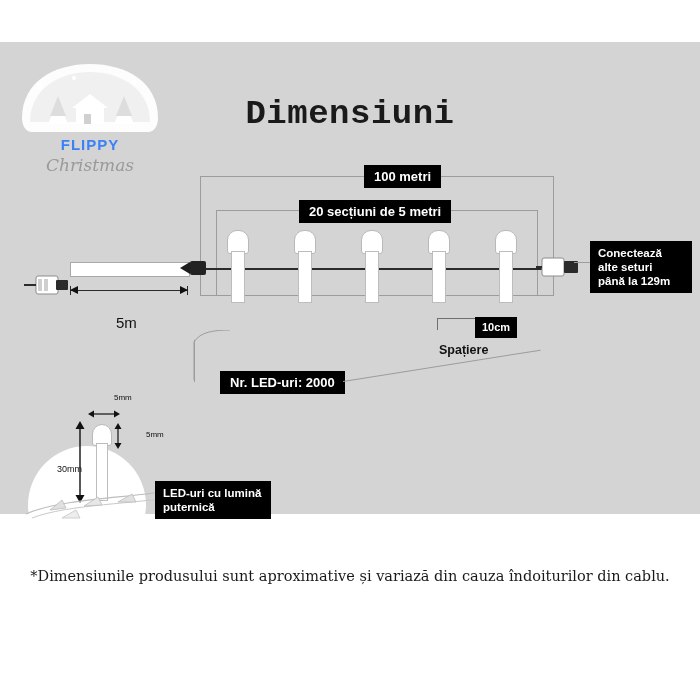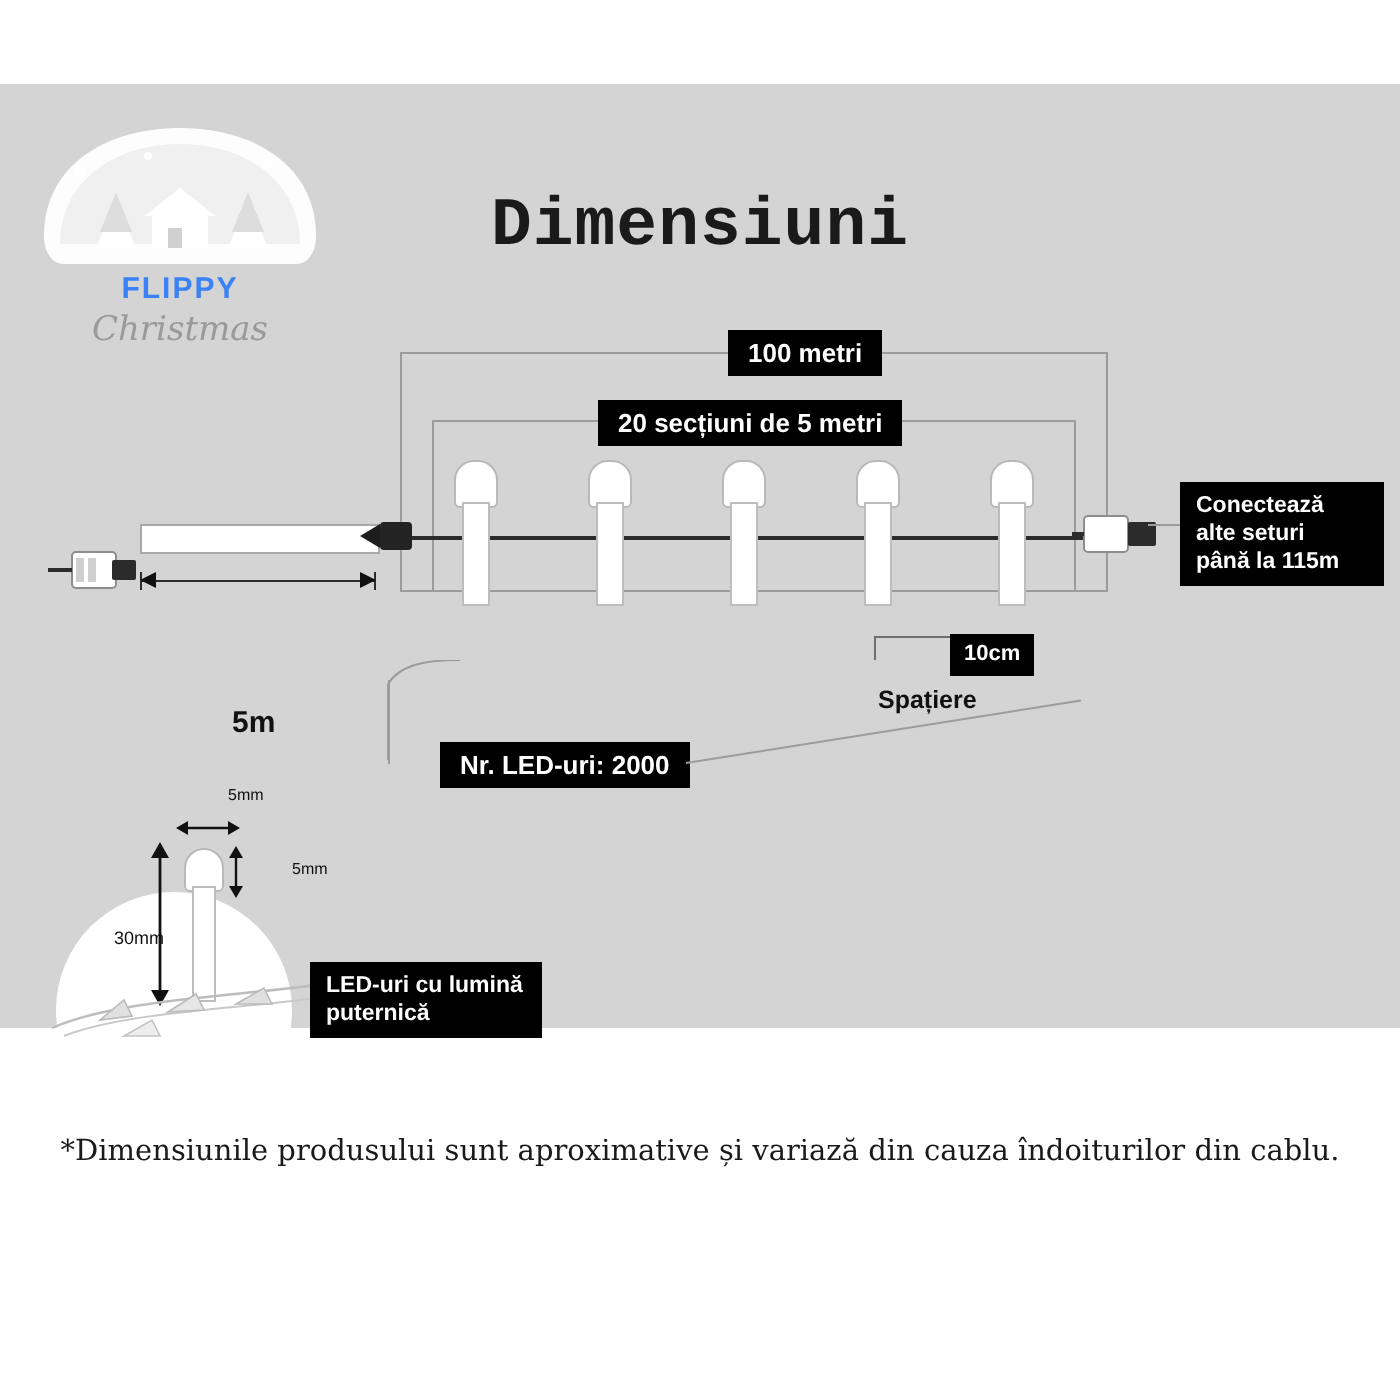--- a/index.html
+++ b/index.html
@@ -141,22 +141,21 @@
   .blk-round { border-radius: 2px; }
 
   .caption {
     position: absolute;
     font-size: 12.5px;
     color: #111111;
   }
   .caption.b { font-weight: bold; }
   .caption.sz {
     font-size: 15px;
-    font-weight: bold;
-    margin-top: 39px;
+    font-weight: normal;
   }
   .tiny {
     position: absolute;
     font-size: 8px;
     color: #111111;
     padding-left: 24px;
   }
   .footnote {
     position: absolute;
     left: 0;
@@ -282,21 +281,21 @@
   <svg style="position:absolute; left:536px; top:252px;" width="52" height="34">
     <rect x="6" y="6" width="22" height="18" rx="2" fill="#ffffff" stroke="#8d8d8d"></rect>
     <rect x="28" y="9" width="14" height="12" rx="1" fill="#2b2b2b"></rect>
     <path d="M0 15 L6 15" stroke="#2b2b2b" stroke-width="2"></path>
   </svg>
   <div class="ln" style="left:574px; top:262px; width:20px; height:1px;"></div>
 
   <div class="chip multi" style="left:590px; top:241px; width:86px;">
     <div>Conectează</div>
     <div>alte seturi</div>
-    <div>până la 115m</div>
+    <div>până la 129m</div>
   </div>
 
 
   <div class="circle-led"></div>
 
   <div class="bulb" style="left:92px; top:424px; height:76px;">
     <div class="head" style="width:18px; height:20px;"></div>
     <div class="body" style="left:4px; top:19px; width:10px; height:56px;"></div>
   </div>
 

